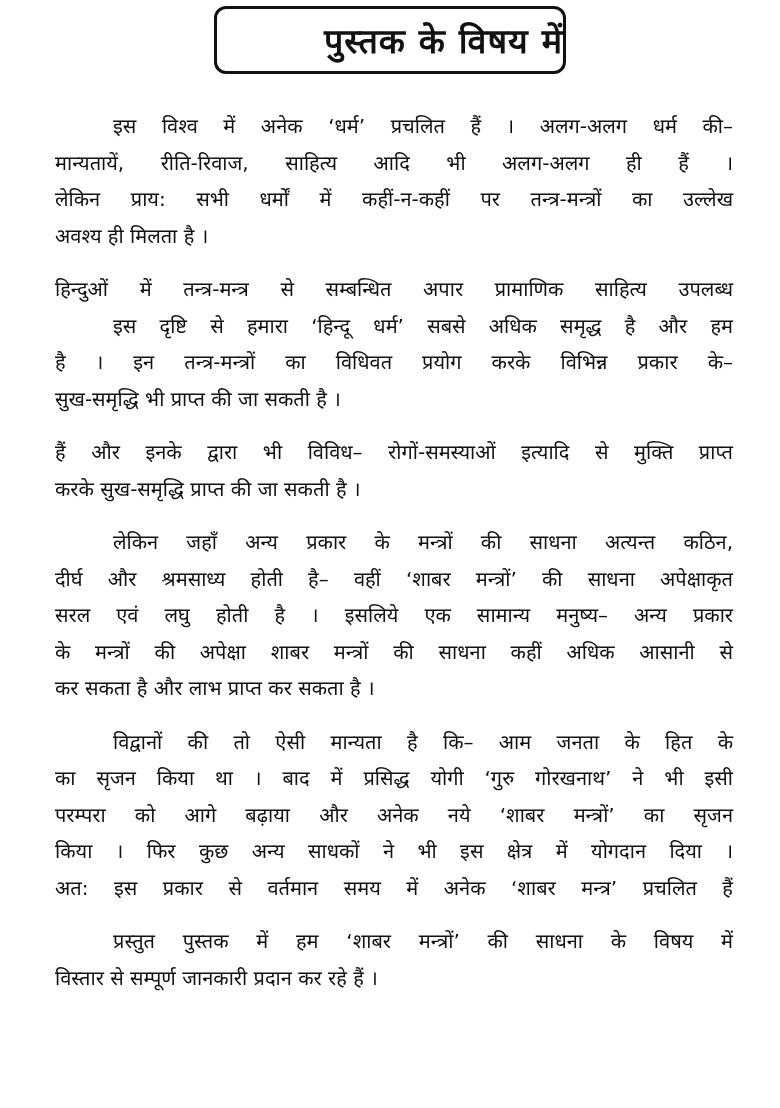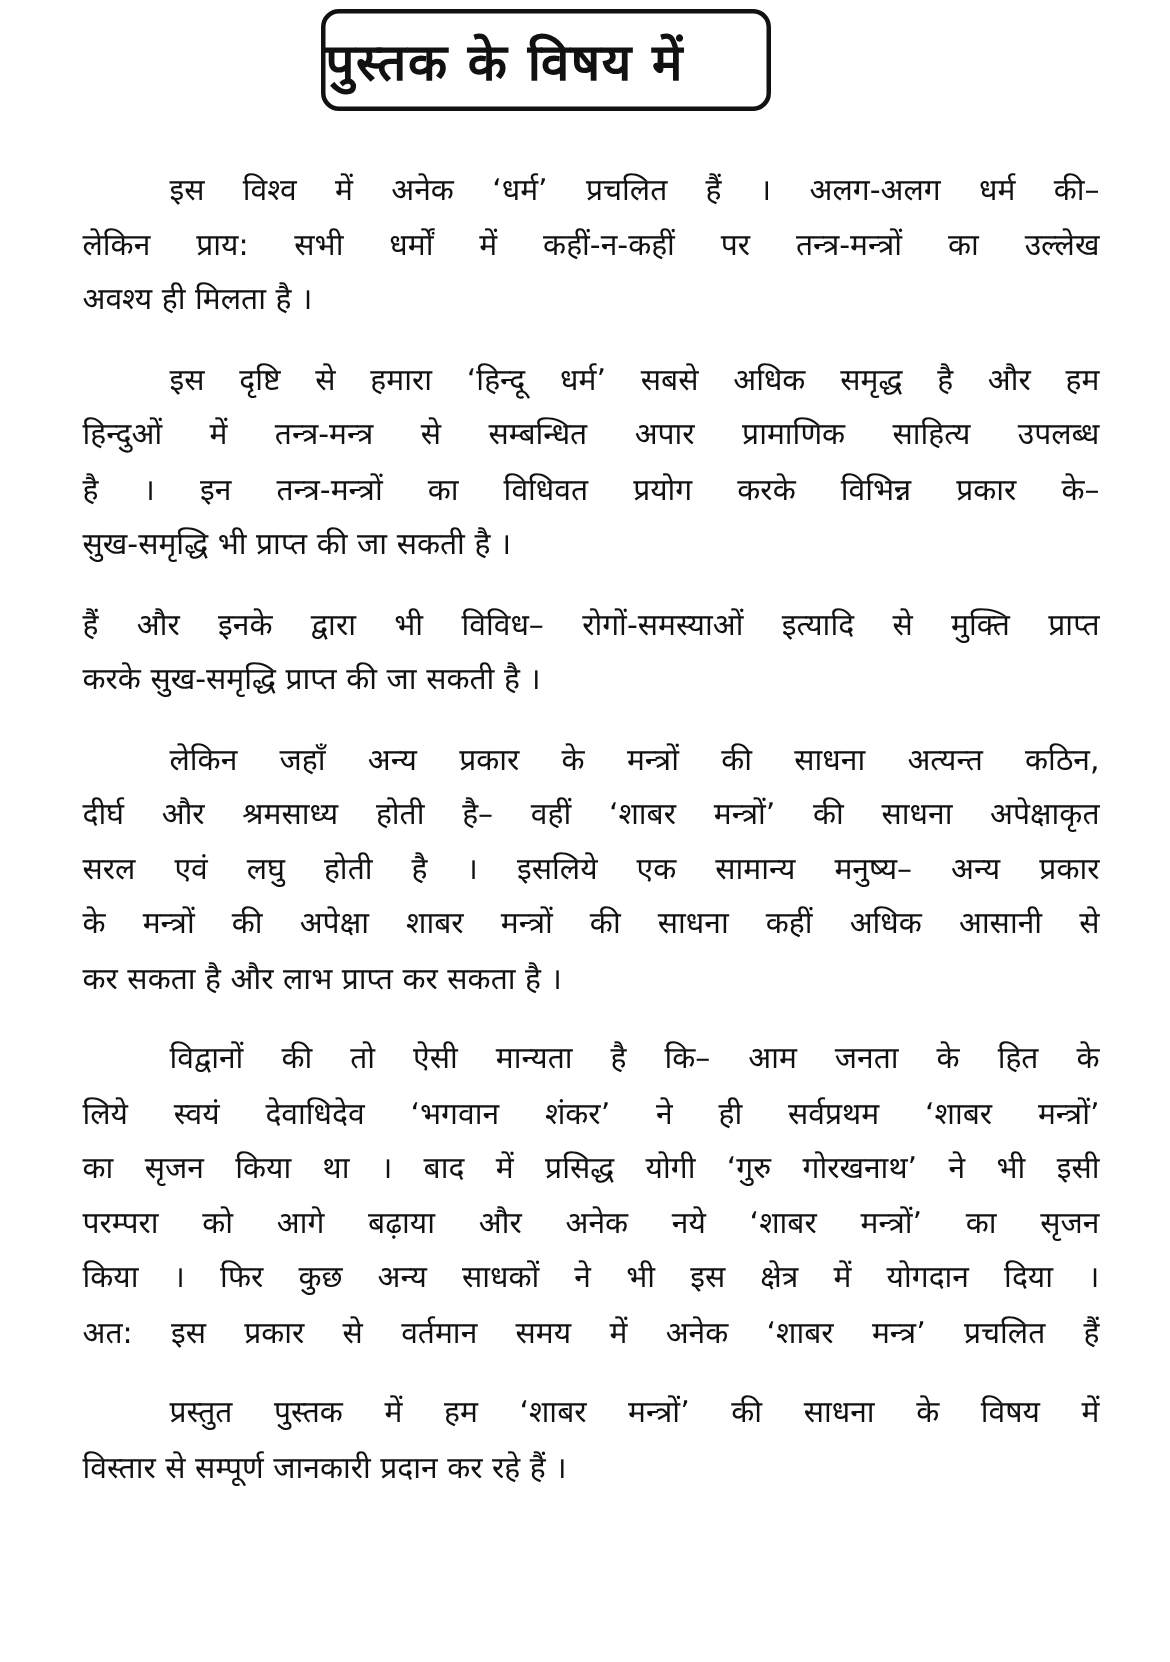--- a/index.html
+++ b/index.html
@@ -4,24 +4,24 @@
 <style>
   html, body { margin: 0; padding: 0; }
   body {
     width: 780px; height: 1108px; overflow: hidden;
     background: #ffffff; color: #111111;
     font-family: "DejaVu Sans", sans-serif;
     position: relative;
   }
   .title-box {
     position: absolute; left: 214px; top: 6px;
-    width: 300px; height: 68px;
+    width: 352px; height: 68px;
     border: 3px solid #111; border-radius: 12px;
     box-sizing: border-box;
-    display: flex; align-items: center; justify-content: flex-start;
+    display: flex; align-items: center; justify-content: flex-end;
   }
   .title-text {
     font-size: 34px; font-weight: bold; letter-spacing: 1px;
     white-space: nowrap;
   }
   .content {
     position: absolute; left: 55px; top: 108px; width: 678px;
   }
   .para { margin: 0 0 17px 0; }
   .line {
@@ -35,43 +35,43 @@
 </head>
 <body>
 
 <div class="title-box">
   <span class="title-text">पुस्तक के विषय में</span>
 </div>
 
 <div class="content">
   <div class="para">
     <div class="line first">इस विश्व में अनेक ‘धर्म’ प्रचलित हैं । अलग-अलग धर्म की–</div>
+    <div class="line">मान्यतायें, रीति-रिवाज, साहित्य आदि भी अलग-अलग ही हैं ।</div>
     <div class="line">लेकिन प्राय: सभी धर्मों में कहीं-न-कहीं पर तन्त्र-मन्त्रों का उल्लेख</div>
     <div class="line last">अवश्य ही मिलता है ।</div>
   </div>
   <div class="para">
+    <div class="line">हिन्दुओं में तन्त्र-मन्त्र से सम्बन्धित अपार प्रामाणिक साहित्य उपलब्ध</div>
     <div class="line first">इस दृष्टि से हमारा ‘हिन्दू धर्म’ सबसे अधिक समृद्ध है और हम</div>
-    <div class="line">हिन्दुओं में तन्त्र-मन्त्र से सम्बन्धित अपार प्रामाणिक साहित्य उपलब्ध</div>
     <div class="line">है । इन तन्त्र-मन्त्रों का विधिवत प्रयोग करके विभिन्न प्रकार के–</div>
     <div class="line last">सुख-समृद्धि भी प्राप्त की जा सकती है ।</div>
   </div>
   <div class="para">
     <div class="line">हैं और इनके द्वारा भी विविध– रोगों-समस्याओं इत्यादि से मुक्ति प्राप्त</div>
     <div class="line last">करके सुख-समृद्धि प्राप्त की जा सकती है ।</div>
   </div>
   <div class="para">
     <div class="line first">लेकिन जहाँ अन्य प्रकार के मन्त्रों की साधना अत्यन्त कठिन,</div>
     <div class="line">दीर्घ और श्रमसाध्य होती है– वहीं ‘शाबर मन्त्रों’ की साधना अपेक्षाकृत</div>
     <div class="line">सरल एवं लघु होती है । इसलिये एक सामान्य मनुष्य– अन्य प्रकार</div>
     <div class="line">के मन्त्रों की अपेक्षा शाबर मन्त्रों की साधना कहीं अधिक आसानी से</div>
     <div class="line last">कर सकता है और लाभ प्राप्त कर सकता है ।</div>
   </div>
   <div class="para">
     <div class="line first">विद्वानों की तो ऐसी मान्यता है कि– आम जनता के हित के</div>
-    <div class="line">लिये स्वयं देवाधिदेव ‘भगवान शंकर’ ने ही सर्वप्रथम ‘शाबर मन्त्रों’</div>
     <div class="line">का सृजन किया था । बाद में प्रसिद्ध योगी ‘गुरु गोरखनाथ’ ने भी इसी</div>
     <div class="line">परम्परा को आगे बढ़ाया और अनेक नये ‘शाबर मन्त्रों’ का सृजन</div>
     <div class="line">किया । फिर कुछ अन्य साधकों ने भी इस क्षेत्र में योगदान दिया ।</div>
     <div class="line">अत: इस प्रकार से वर्तमान समय में अनेक ‘शाबर मन्त्र’ प्रचलित हैं</div>
   </div>
   <div class="para">
     <div class="line first">प्रस्तुत पुस्तक में हम ‘शाबर मन्त्रों’ की साधना के विषय में</div>
     <div class="line last">विस्तार से सम्पूर्ण जानकारी प्रदान कर रहे हैं ।</div>
   </div>
 </div>

